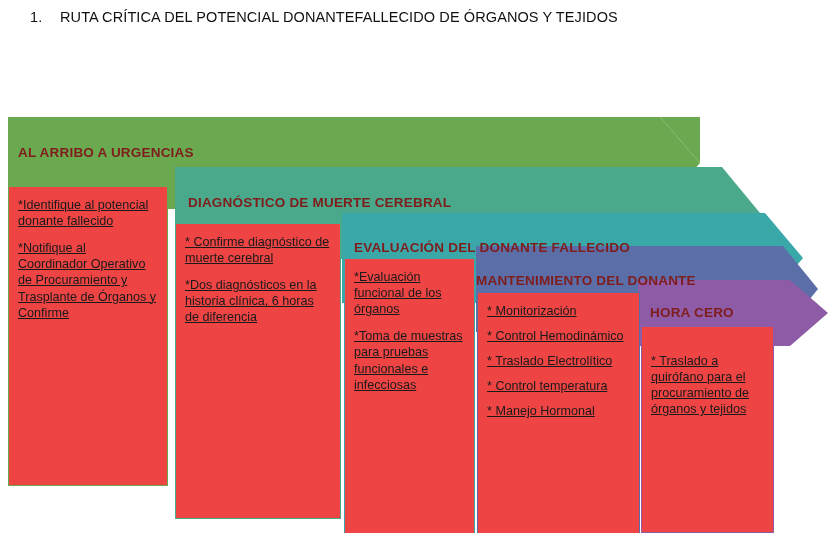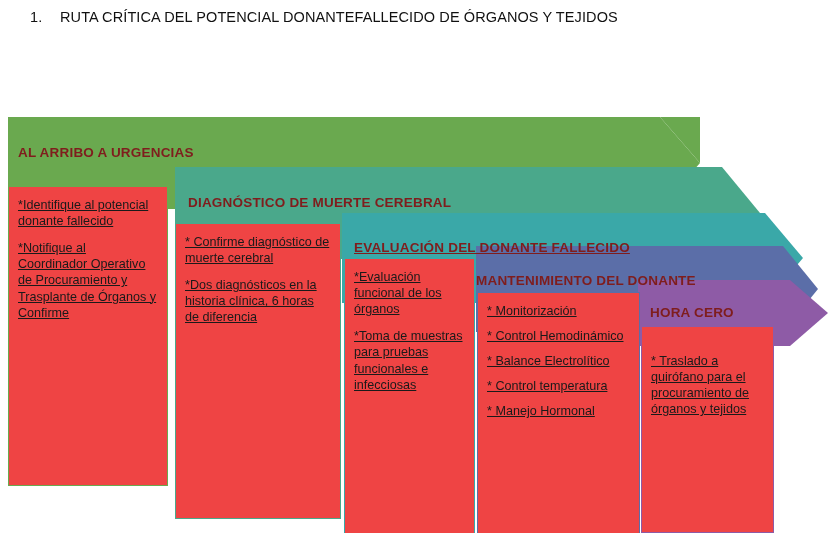--- a/index.html
+++ b/index.html
@@ -96,21 +96,21 @@
 
     <polygon points="476,146 783,146 818,189 783,232 476,232" fill="#5b6ea8"></polygon>
 
     <polygon points="638,180 790,180 828,213 790,246 638,246" fill="#8e5ba6"></polygon>
 
     <polygon points="660,17 700,17 700,63" fill="#6aa94f"></polygon>
   </svg>
 
   <div class="banner" style="left:18px; top:45px;">AL ARRIBO A URGENCIAS</div>
   <div class="banner" style="left:188px; top:95px;">DIAGNÓSTICO DE MUERTE CEREBRAL</div>
-  <div class="banner" style="left:354px; top:140px;text-decoration:underline;">EVALUACIÓN DEL DONANTE FALLECIDO</div>
+  <div class="banner" style="left:354px; top:140px;">EVALUACIÓN DEL DONANTE FALLECIDO</div>
   <div class="banner" style="left:476px; top:173px;">MANTENIMIENTO DEL DONANTE</div>
   <div class="banner" style="left:650px; top:205px;">HORA CERO</div>
 
   <div class="box tight" style="left:8px; top:86px; width:160px; height:300px; border-color:#6aa94f;">
     <p>*Identifique al potencial donante fallecido</p>
     <p>*Notifique al Coordinador Operativo de Procuramiento y Trasplante de Órganos y Confirme</p>
   </div>
 
   <div class="box tight" style="left:175px; top:123px; width:166px; height:296px; border-color:#4aa88b;">
     <p>* Confirme diagnóstico de muerte cerebral</p>
@@ -118,21 +118,21 @@
   </div>
 
   <div class="box tight" style="left:344px; top:158px; width:131px; height:280px; border-color:#3aa8a8;">
     <p>*Evaluación funcional de los órganos</p>
     <p>*Toma de muestras para pruebas funcionales e infecciosas</p>
   </div>
 
   <div class="box" style="left:477px; top:192px; width:163px; height:303px; border-color:#5b6ea8;">
     <p>* Monitorización</p>
     <p>* Control Hemodinámico</p>
-    <p>* Balance Electrolítico</p>
+    <p>* Traslado Electrolítico</p>
     <p>* Control temperatura</p>
     <p>* Manejo Hormonal</p>
   </div>
 
   <div class="box" style="left:641px; top:226px; width:133px; height:207px; border-color:#8e5ba6; padding-top:26px;">
     <p>* Traslado a quirófano para el procuramiento de órganos y tejidos</p>
   </div>
 
 </div>
 

